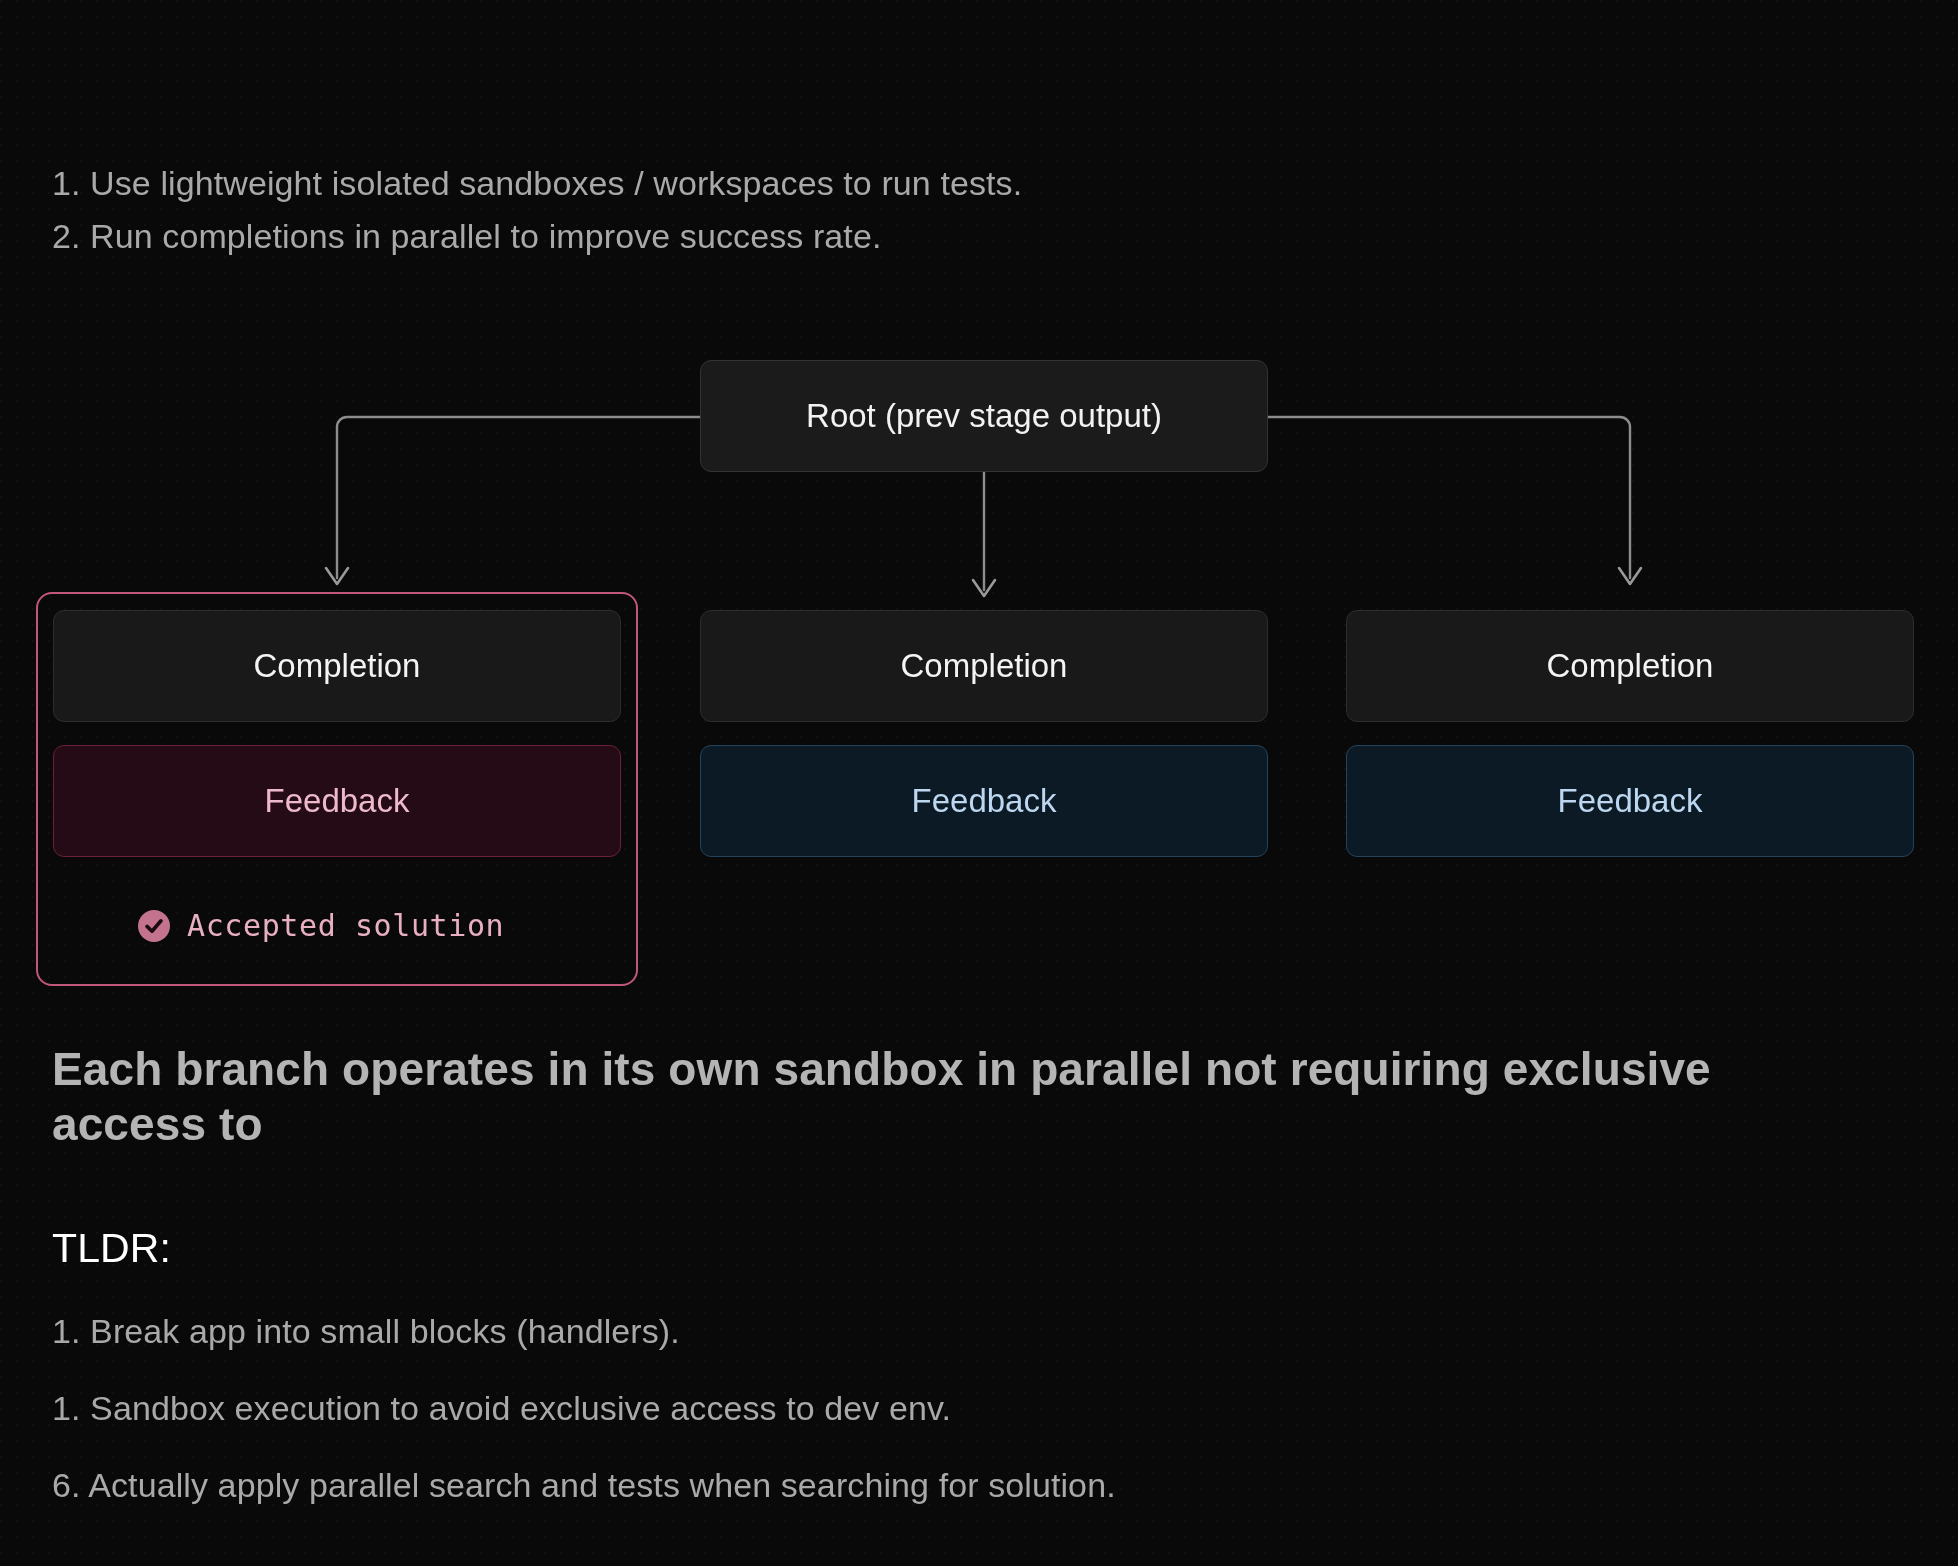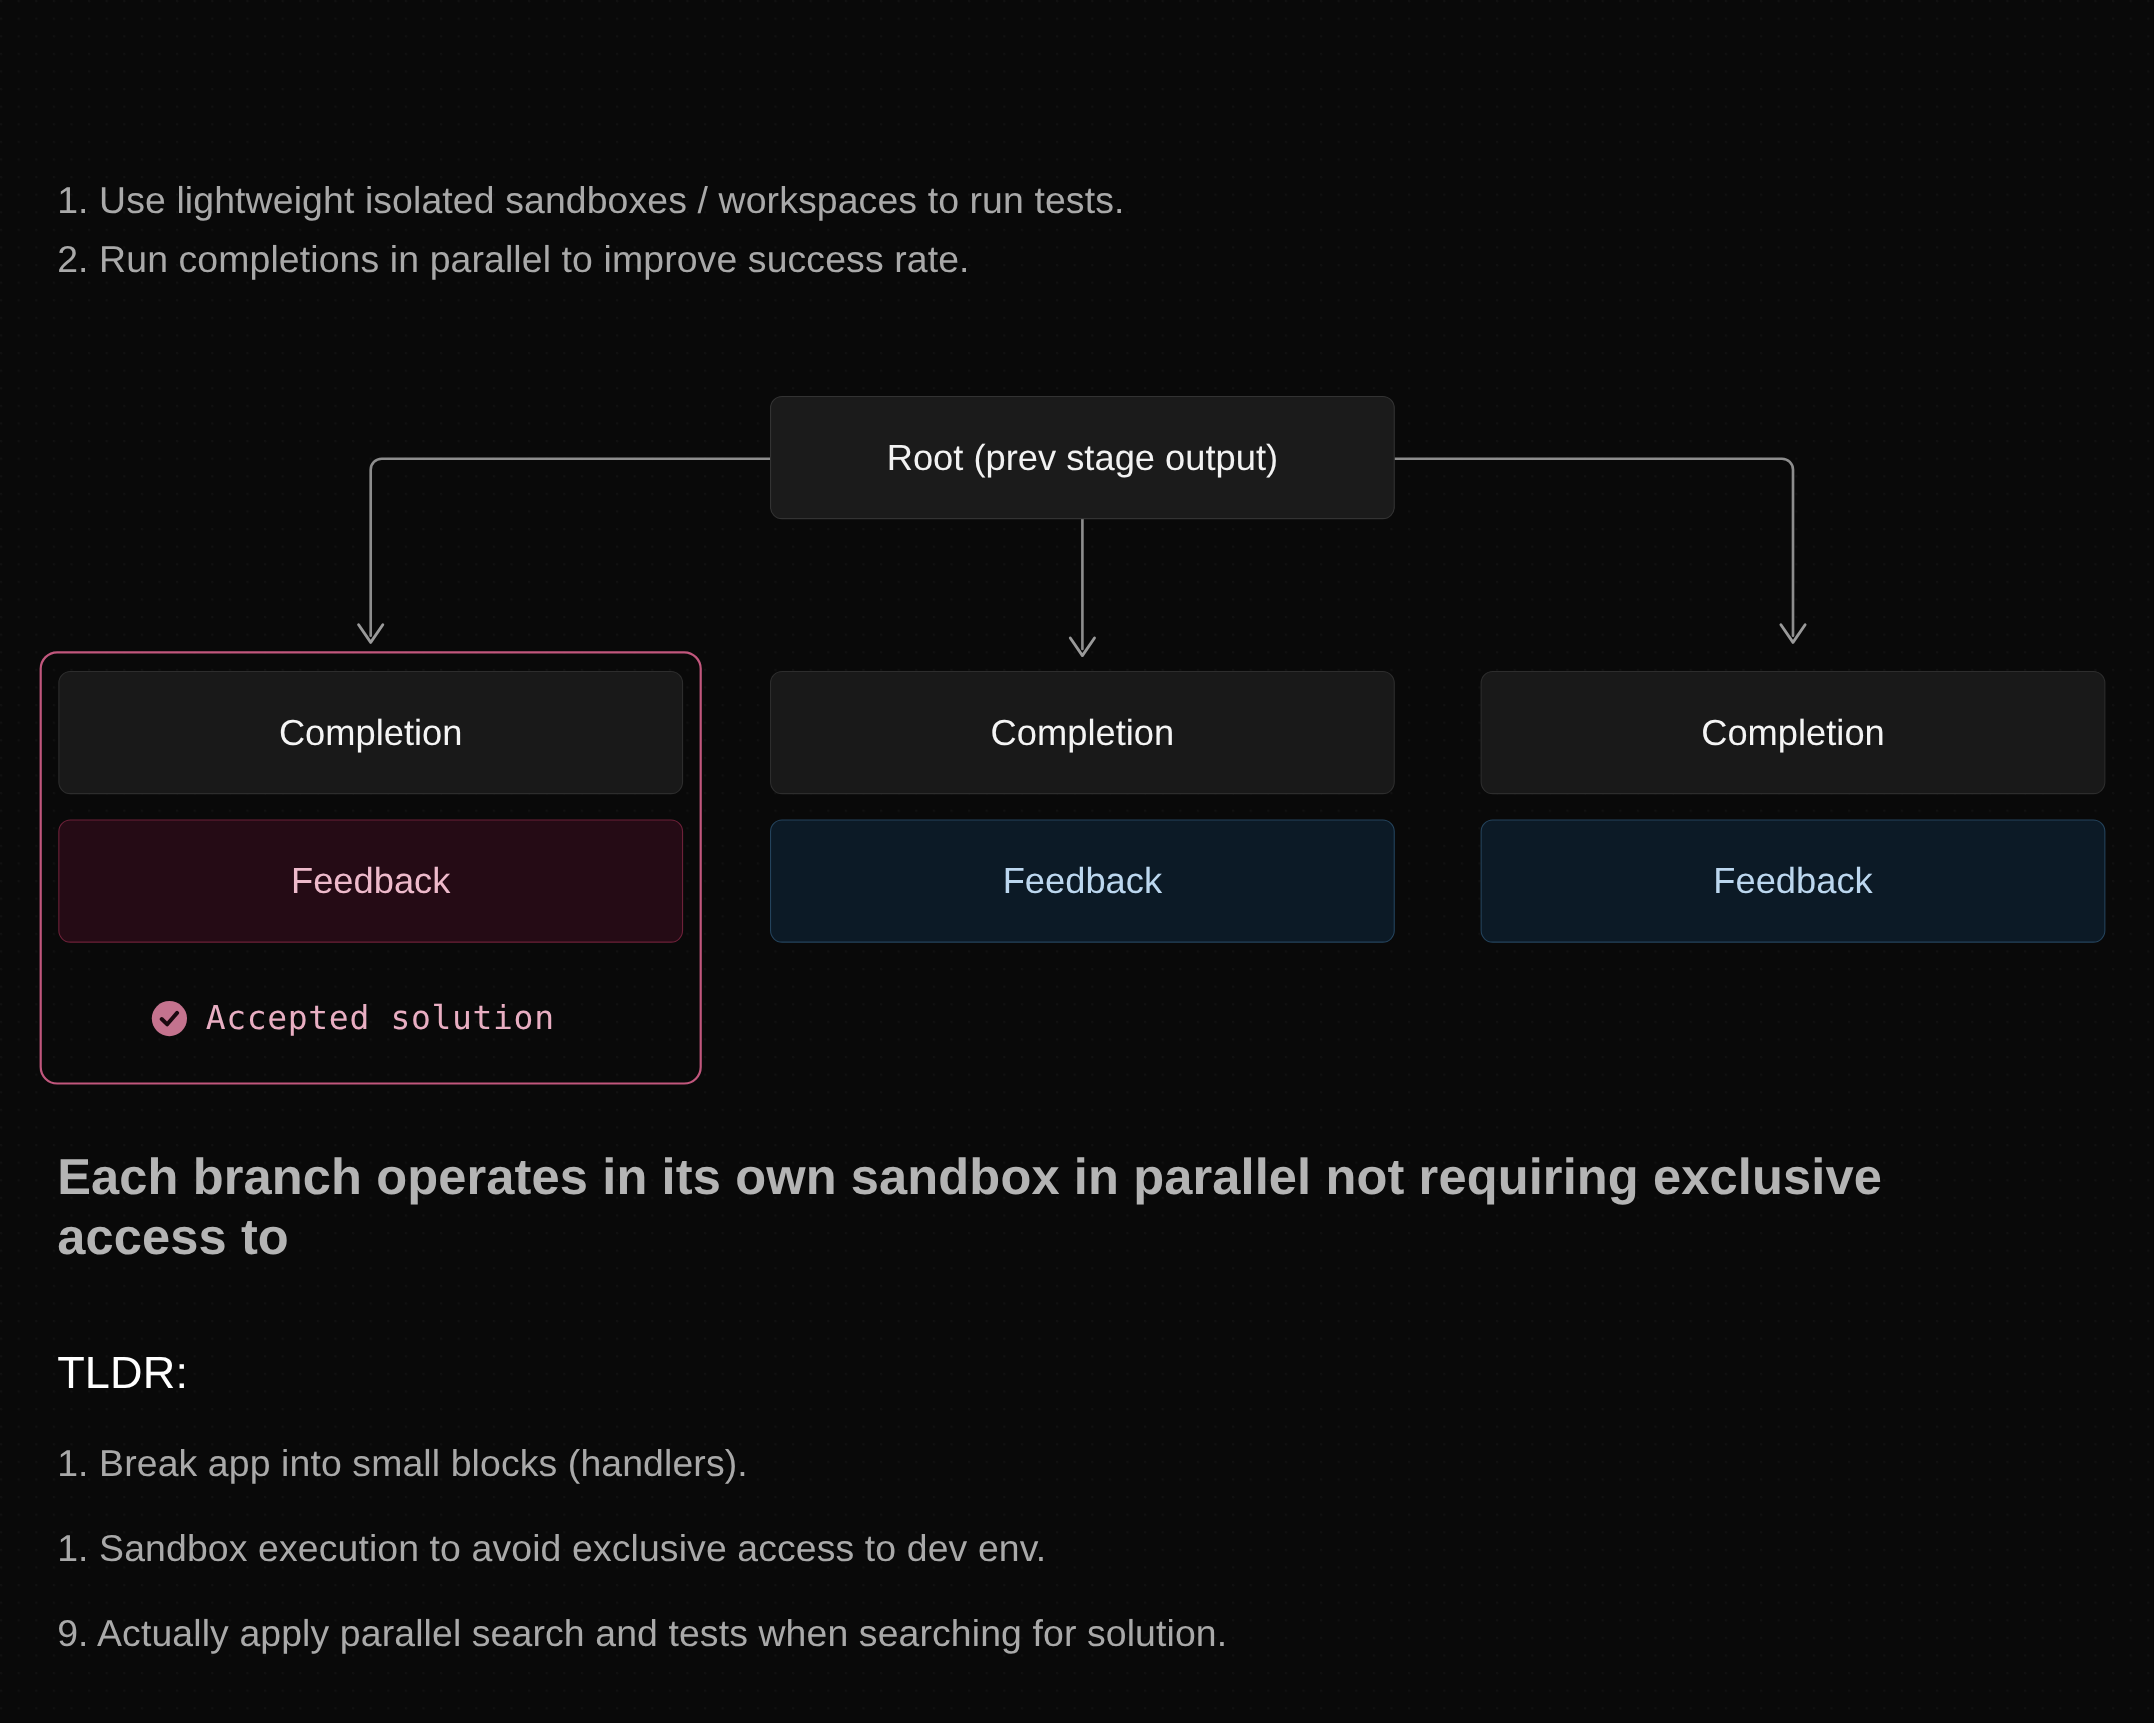--- a/index.html
+++ b/index.html
@@ -209,16 +209,16 @@
     <div class="para-block" style="left:52px; top:1042px; width:1700px;">
       <div>Each branch operates in its own sandbox in parallel not requiring exclusive access to</div>
     </div>
 
     <div class="heading" style="left:52px; top:1225px;">TLDR:</div>
 
     <div class="para" style="left:52px; top:1312px;">1. Break app into small blocks (handlers).</div>
 
     <div class="para" style="left:52px; top:1389px;">1. Sandbox execution to avoid exclusive access to dev env.</div>
 
-    <div class="para" style="left:52px; top:1466px;">9. Actually apply parallel search and tests when searching for solution.</div>
+    <div class="para" style="left:52px; top:1466px;">6. Actually apply parallel search and tests when searching for solution.</div>
 
   </div>
 </div>
 
 </body></html>

